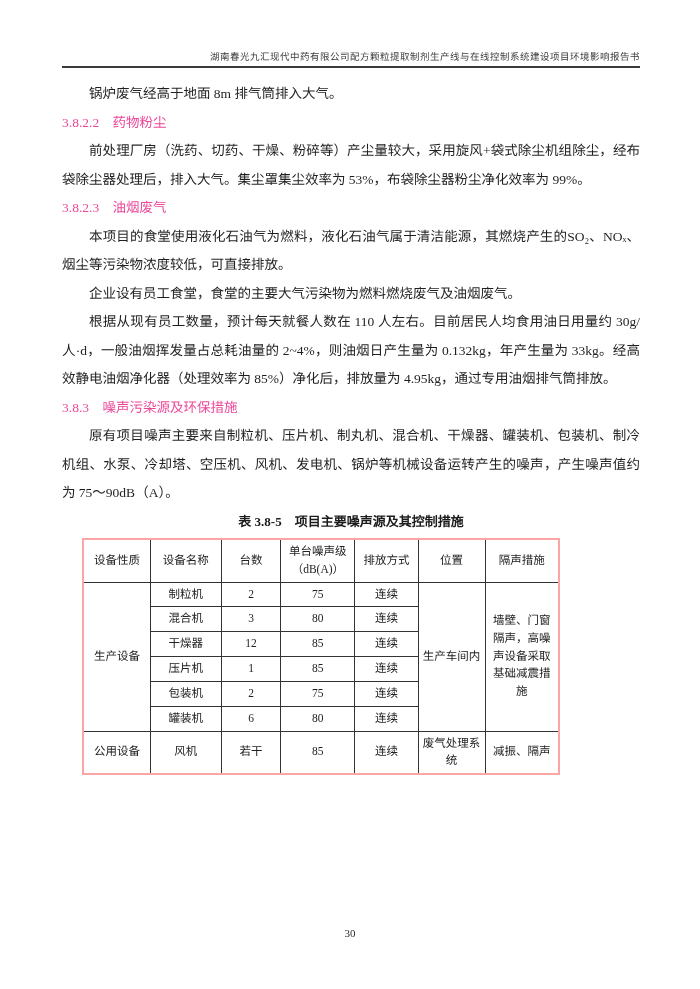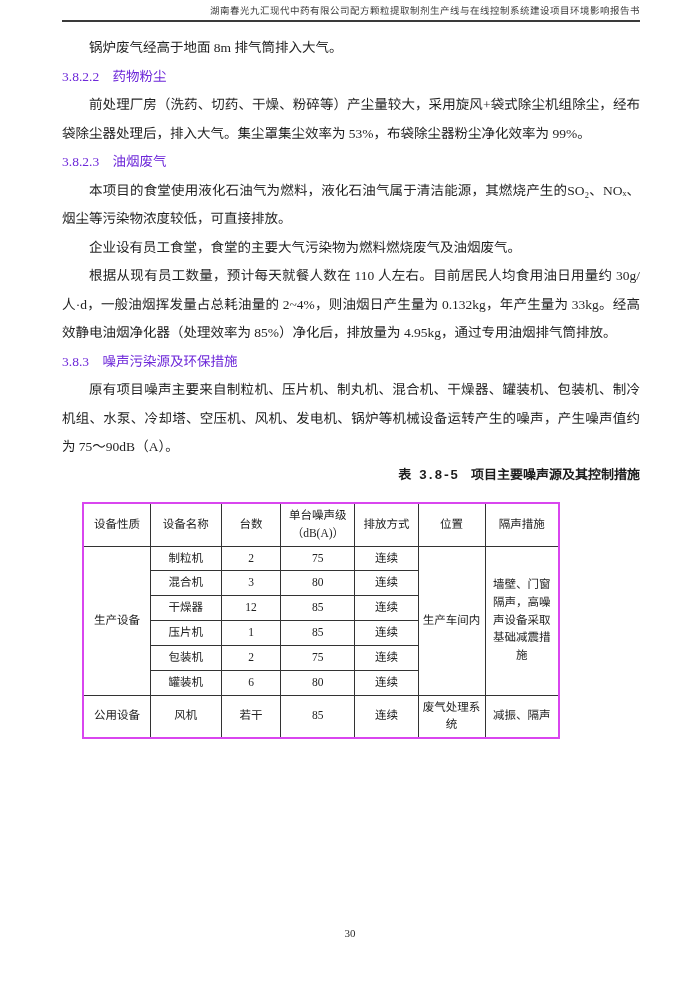--- a/index.html
+++ b/index.html
@@ -4,46 +4,47 @@
 <style>
   html,body{margin:0;padding:0;background:#ffffff;}
   .page{
     width:700px;height:989px;box-sizing:border-box;position:relative;
     background:#ffffff;color:#222;
     font-family:"Liberation Serif","DejaVu Serif",serif;
     padding:0 60px 0 62px;overflow:hidden;
   }
   
   .doc-header{
+    padding-top:46px;
     border-bottom:2px solid #3a3a3a;
     text-align:right;
   }
   .doc-header .hdr-title{
     font-size:9.5px;color:#3c3c3c;letter-spacing:.5px;
     padding-bottom:3px;display:inline-block;
   }
   
   .content{margin-top:12px;}
   .para{
     font-size:13.5px;line-height:28.5px;text-align:justify;
     text-indent:2em;margin:0;color:#1f1f1f;
   }
   .heading{
     font-size:13.5px;line-height:28.5px;margin:0;
-    font-weight:normal;color:#6d28d9;text-indent:0;
+    font-weight:normal;color:#ec4899;text-indent:0;
   }
   .table-title{
-    font-size:13px;line-height:28.5px;text-align:right;
-    font-weight:bold;margin:0;color:#1b1b1b;font-family:Liberation Mono, monospace;
+    font-size:13px;line-height:28.5px;text-align:center;
+    font-weight:bold;margin:0;color:#1b1b1b;
   }
   
   table.noise-table{
     border-collapse:collapse;table-layout:fixed;
-    width:478px;margin-left:20px;margin-top:12px;
-    border:2px solid #d946ef;
+    width:478px;margin-left:20px;margin-top:2px;
+    border:2px solid #fca5a5;
     font-size:11.5px;color:#222;
   }
   table.noise-table th,table.noise-table td{
     border:1px solid #333;text-align:center;vertical-align:middle;
     padding:3px 2px;font-weight:normal;line-height:1.55;
   }
   th.wrap2{white-space:pre-line;line-height:1.35;}
   td.measure-cell{padding:3px 6px;}
   tr.data-row{height:23px;}
   tr.header-row{height:36px;}

